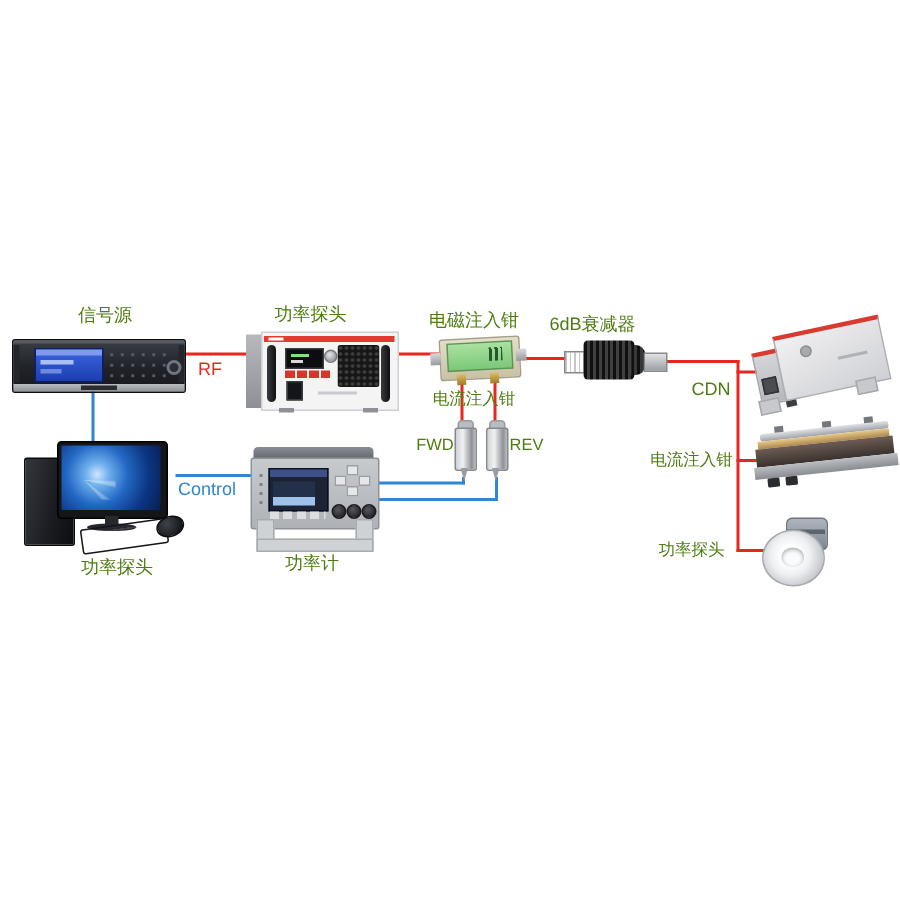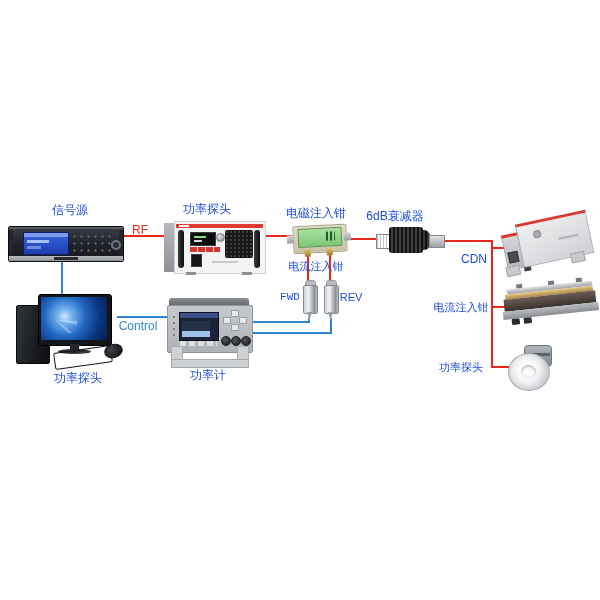--- a/index.html
+++ b/index.html
@@ -2,21 +2,21 @@
 <html><head>
 <meta charset="utf-8">
 <style>
   html,body{margin:0;padding:0;background:#ffffff;}
   .canvas{
     position:relative;width:600px;height:600px;background:#ffffff;
     font-family:"Liberation Sans","DejaVu Sans",sans-serif;overflow:hidden;
   }
   .abs{position:absolute;}
   .lbl{
-    position:absolute;font-size:12px;color:#1d4ed8;text-align:center;
+    position:absolute;font-size:12px;color:#4d7c0f;text-align:center;
     line-height:13px;white-space:nowrap;
   }
   .line-r{position:absolute;background:#e8281e;}
   .line-b{position:absolute;background:#2f86d2;}
 
   
   .siggen{left:8px;top:226px;width:114px;height:34px;background:linear-gradient(#3a3d44,#202229 55%,#17181c);border:1px solid #0c0d10;border-radius:2px;}
   .siggen .topline{position:absolute;left:0;top:0;width:100%;height:2px;background:#575c64;}
   .siggen .screen{position:absolute;left:14px;top:5px;width:44px;height:21px;background:linear-gradient(#3a66e0,#1c3db0);border:1px solid #0a1f66;}
   .siggen .screen .bar{position:absolute;left:0;top:0;width:100%;height:4px;background:#7e99ee;}
@@ -288,23 +288,23 @@
   <div class="probe" style="left:324px;top:280px;">
     <div class="cap"></div>
     <div class="body"></div>
     <div class="tip"></div>
   </div>
 
   <div class="lbl" style="left:35px;top:204px;width:70px;">信号源</div>
   <div class="lbl" style="left:172px;top:203px;width:70px;">功率探头</div>
   <div class="lbl" style="left:281px;top:207px;width:70px;">电磁注入钳</div>
   <div class="lbl" style="left:360px;top:210px;width:70px;">6dB衰减器</div>
-  <div class="lbl" style="left:125px;top:224px;width:30px;color:#e8281e;">RF</div>
+  <div class="lbl" style="left:125px;top:240px;width:30px;color:#e8281e;">RF</div>
   <div class="lbl" style="left:287px;top:260px;width:58px;font-size:11px;">电流注入钳</div>
-  <div class="lbl" style="left:276px;top:291px;width:28px;font-size:11px;font-family:Liberation Mono, monospace;">FWD</div>
+  <div class="lbl" style="left:276px;top:291px;width:28px;font-size:11px;">FWD</div>
   <div class="lbl" style="left:337px;top:291px;width:28px;font-size:11px;">REV</div>
   <div class="lbl" style="left:458px;top:253px;width:32px;">CDN</div>
   <div class="lbl" style="left:432px;top:301px;width:58px;font-size:11px;">电流注入钳</div>
   <div class="lbl" style="left:432px;top:361px;width:58px;font-size:11px;">功率探头</div>
   <div class="lbl" style="left:112px;top:320px;width:52px;color:#2f86d2;">Control</div>
   <div class="lbl" style="left:53px;top:372px;width:50px;">功率探头</div>
   <div class="lbl" style="left:188px;top:369px;width:40px;">功率计</div>
 
 </div>
 

